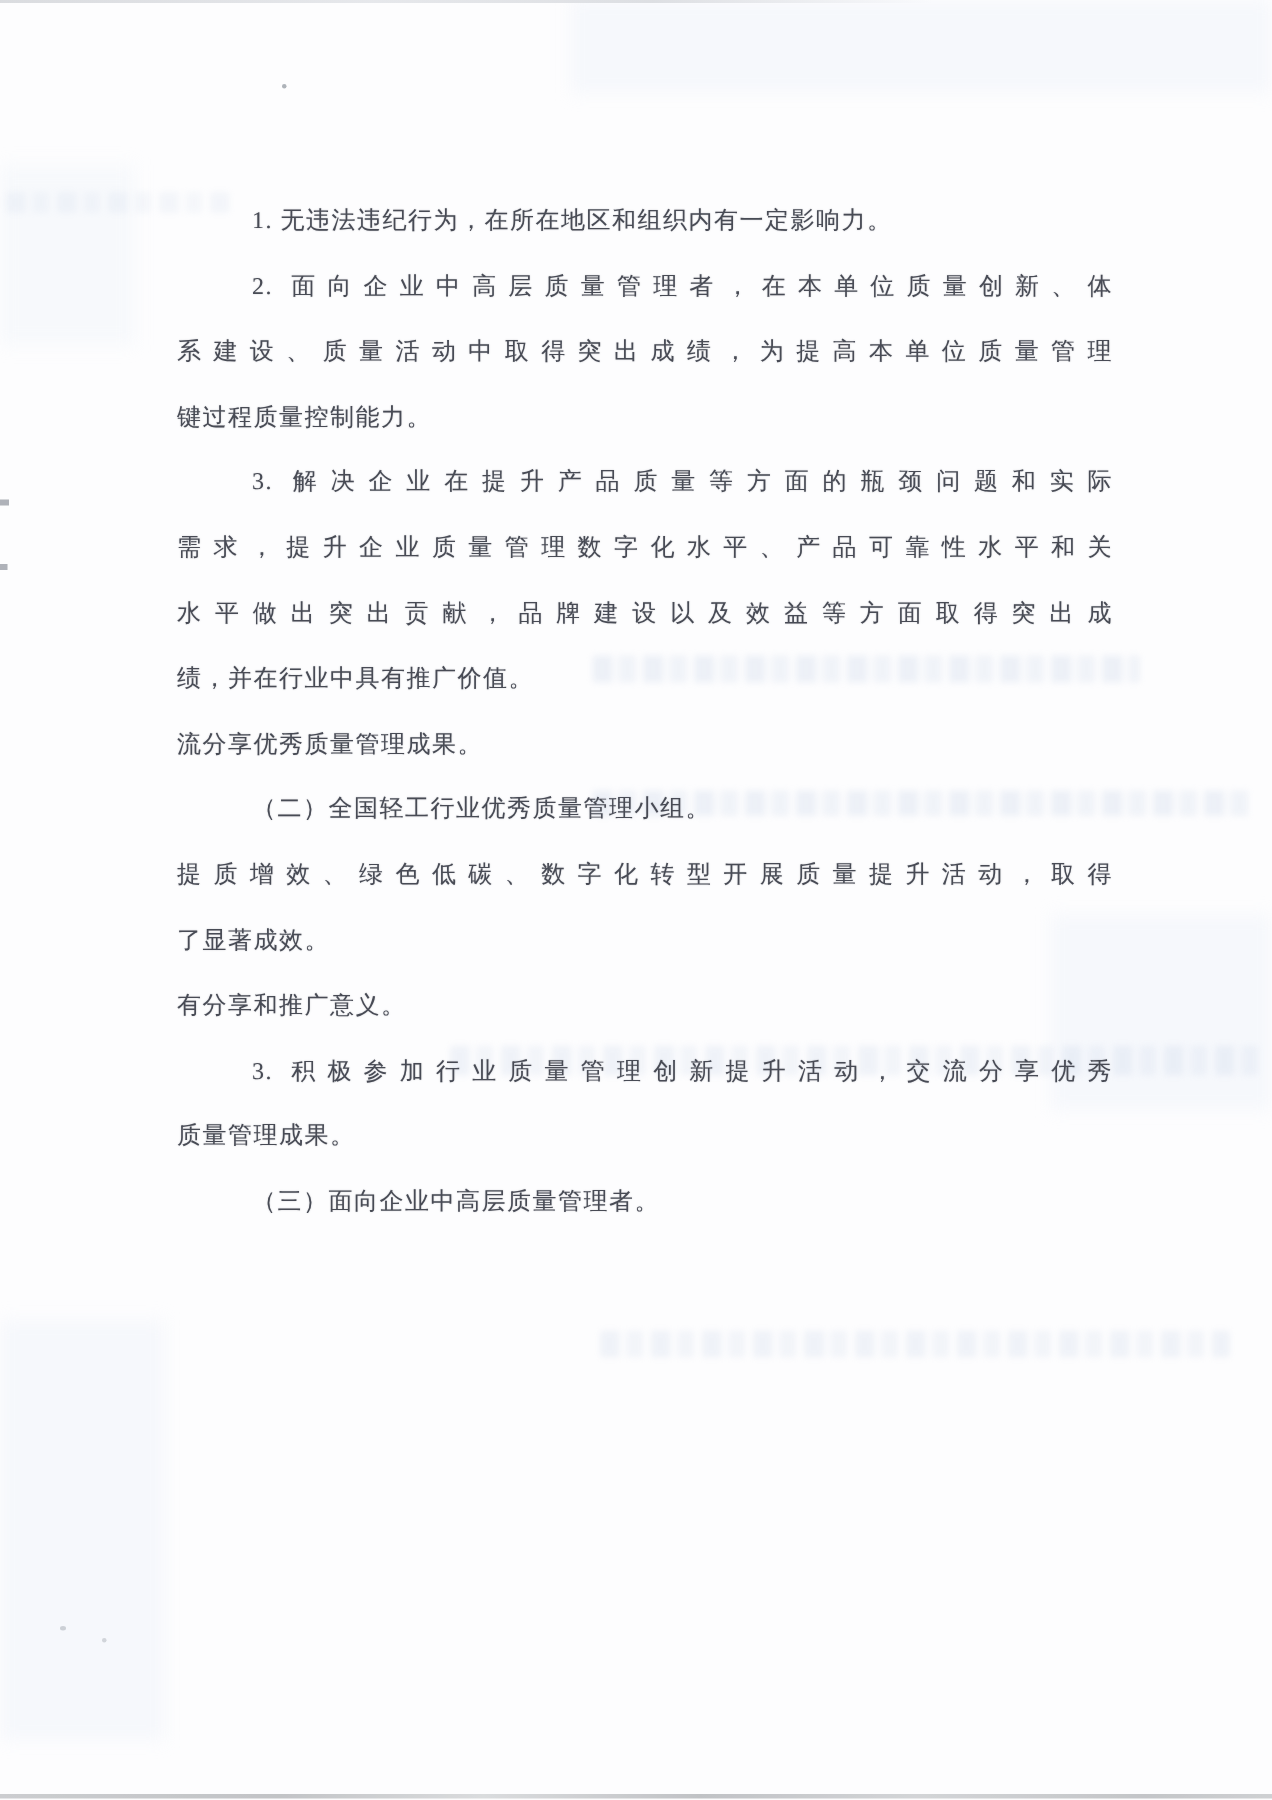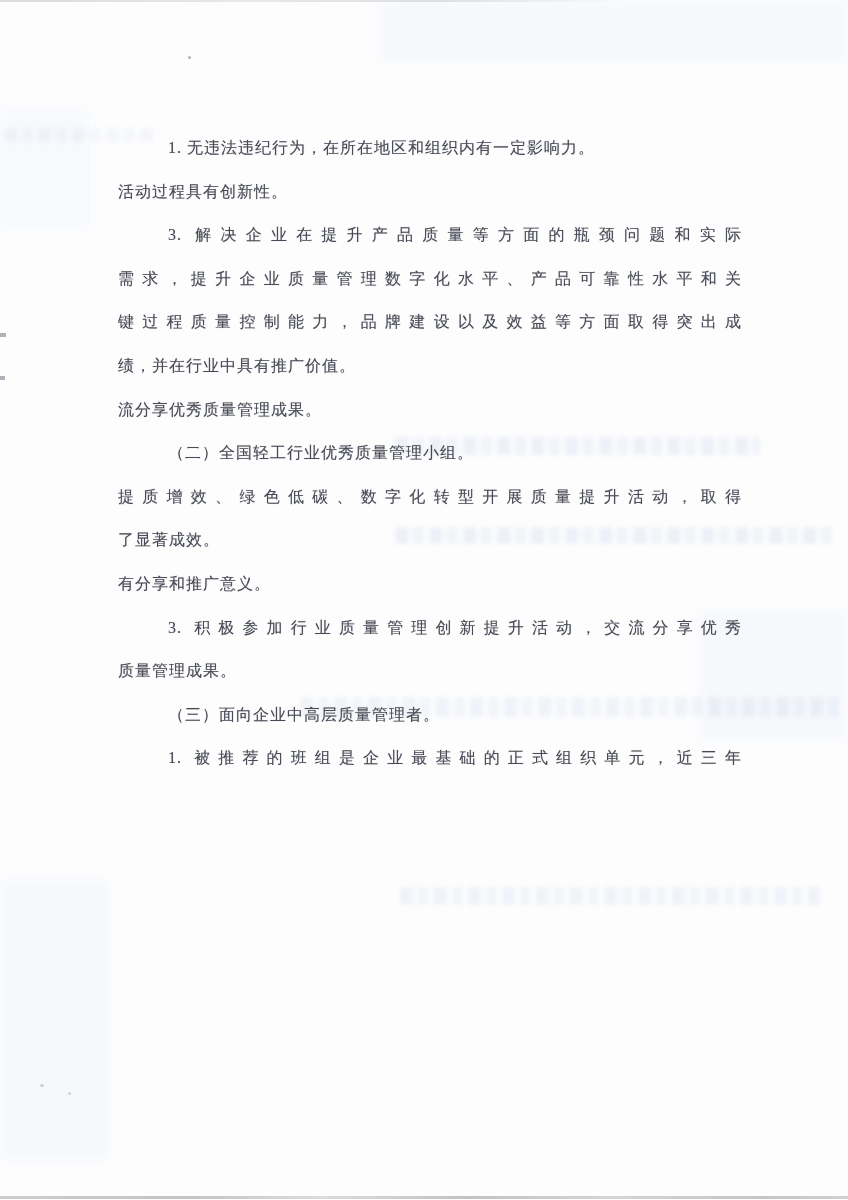--- a/index.html
+++ b/index.html
@@ -88,29 +88,30 @@
   <div class="speck s3"></div>
 
   <div class="ghost g1"></div>
   <div class="ghost g2"></div>
   <div class="ghost g3"></div>
   <div class="ghost g4"></div>
   <div class="ghost g5"></div>
 
   <div class="textblock">
     <div class="line indent">1. 无违法违纪行为，在所在地区和组织内有一定影响力。</div>
-    <div class="line">活动过程具有创新性。</div>
+    <div class="line indent justify">2. 面向企业中高层质量管理者，在本单位质量创新、体</div>
+    <div class="line justify">系建设、质量活动中取得突出成绩，为提高本单位质量管理</div>
+    <div class="line">键过程质量控制能力。</div>
     <div class="line indent justify">3. 解决企业在提升产品质量等方面的瓶颈问题和实际</div>
     <div class="line justify">需求，提升企业质量管理数字化水平、产品可靠性水平和关</div>
-    <div class="line justify">键过程质量控制能力，品牌建设以及效益等方面取得突出成</div>
+    <div class="line justify">水平做出突出贡献，品牌建设以及效益等方面取得突出成</div>
     <div class="line">绩，并在行业中具有推广价值。</div>
     <div class="line">流分享优秀质量管理成果。</div>
     <div class="line indent">（二）全国轻工行业优秀质量管理小组。</div>
     <div class="line justify">提质增效、绿色低碳、数字化转型开展质量提升活动，取得</div>
     <div class="line">了显著成效。</div>
     <div class="line">有分享和推广意义。</div>
     <div class="line indent justify">3. 积极参加行业质量管理创新提升活动，交流分享优秀</div>
     <div class="line">质量管理成果。</div>
     <div class="line indent">（三）面向企业中高层质量管理者。</div>
-    <div class="line indent justify">1. 被推荐的班组是企业最基础的正式组织单元，近三年</div>
   </div>
 
 </div>
 
 </body></html>

